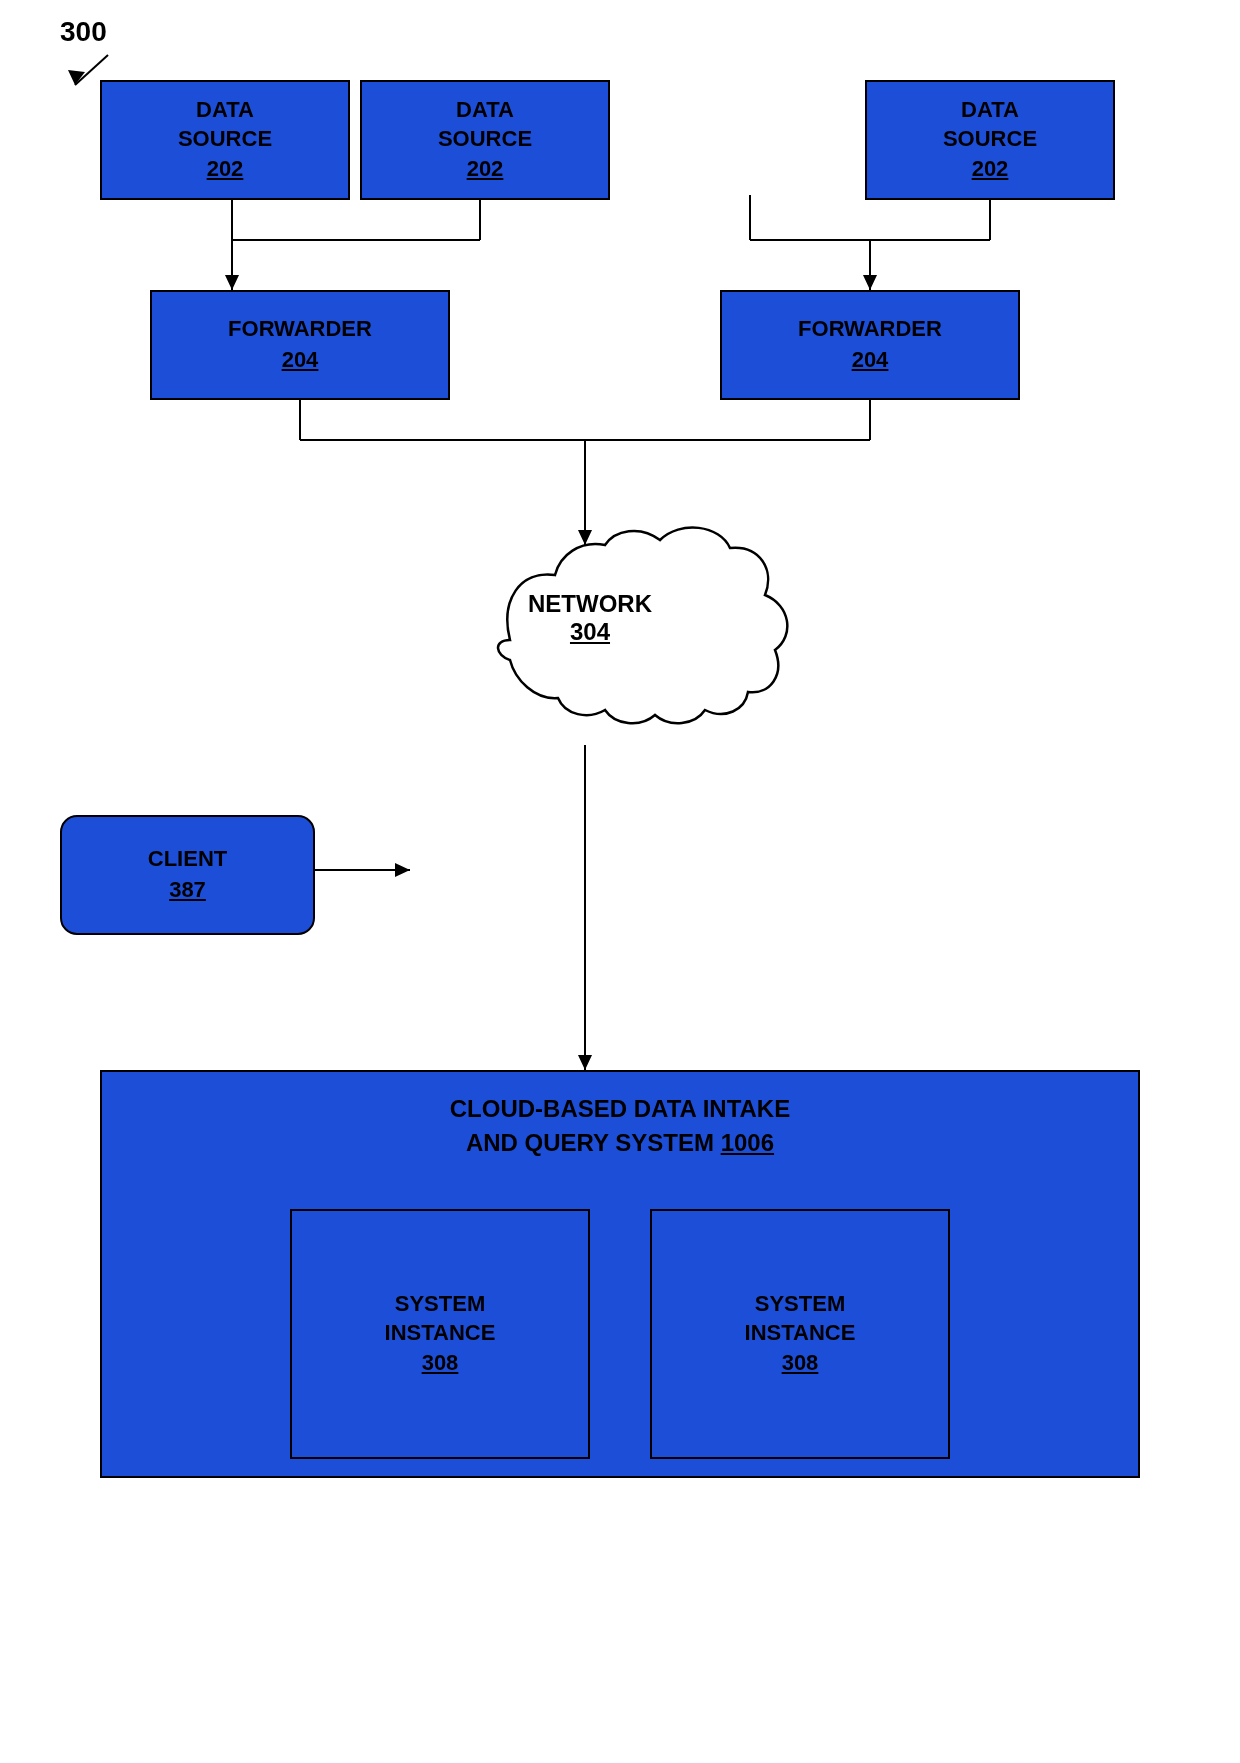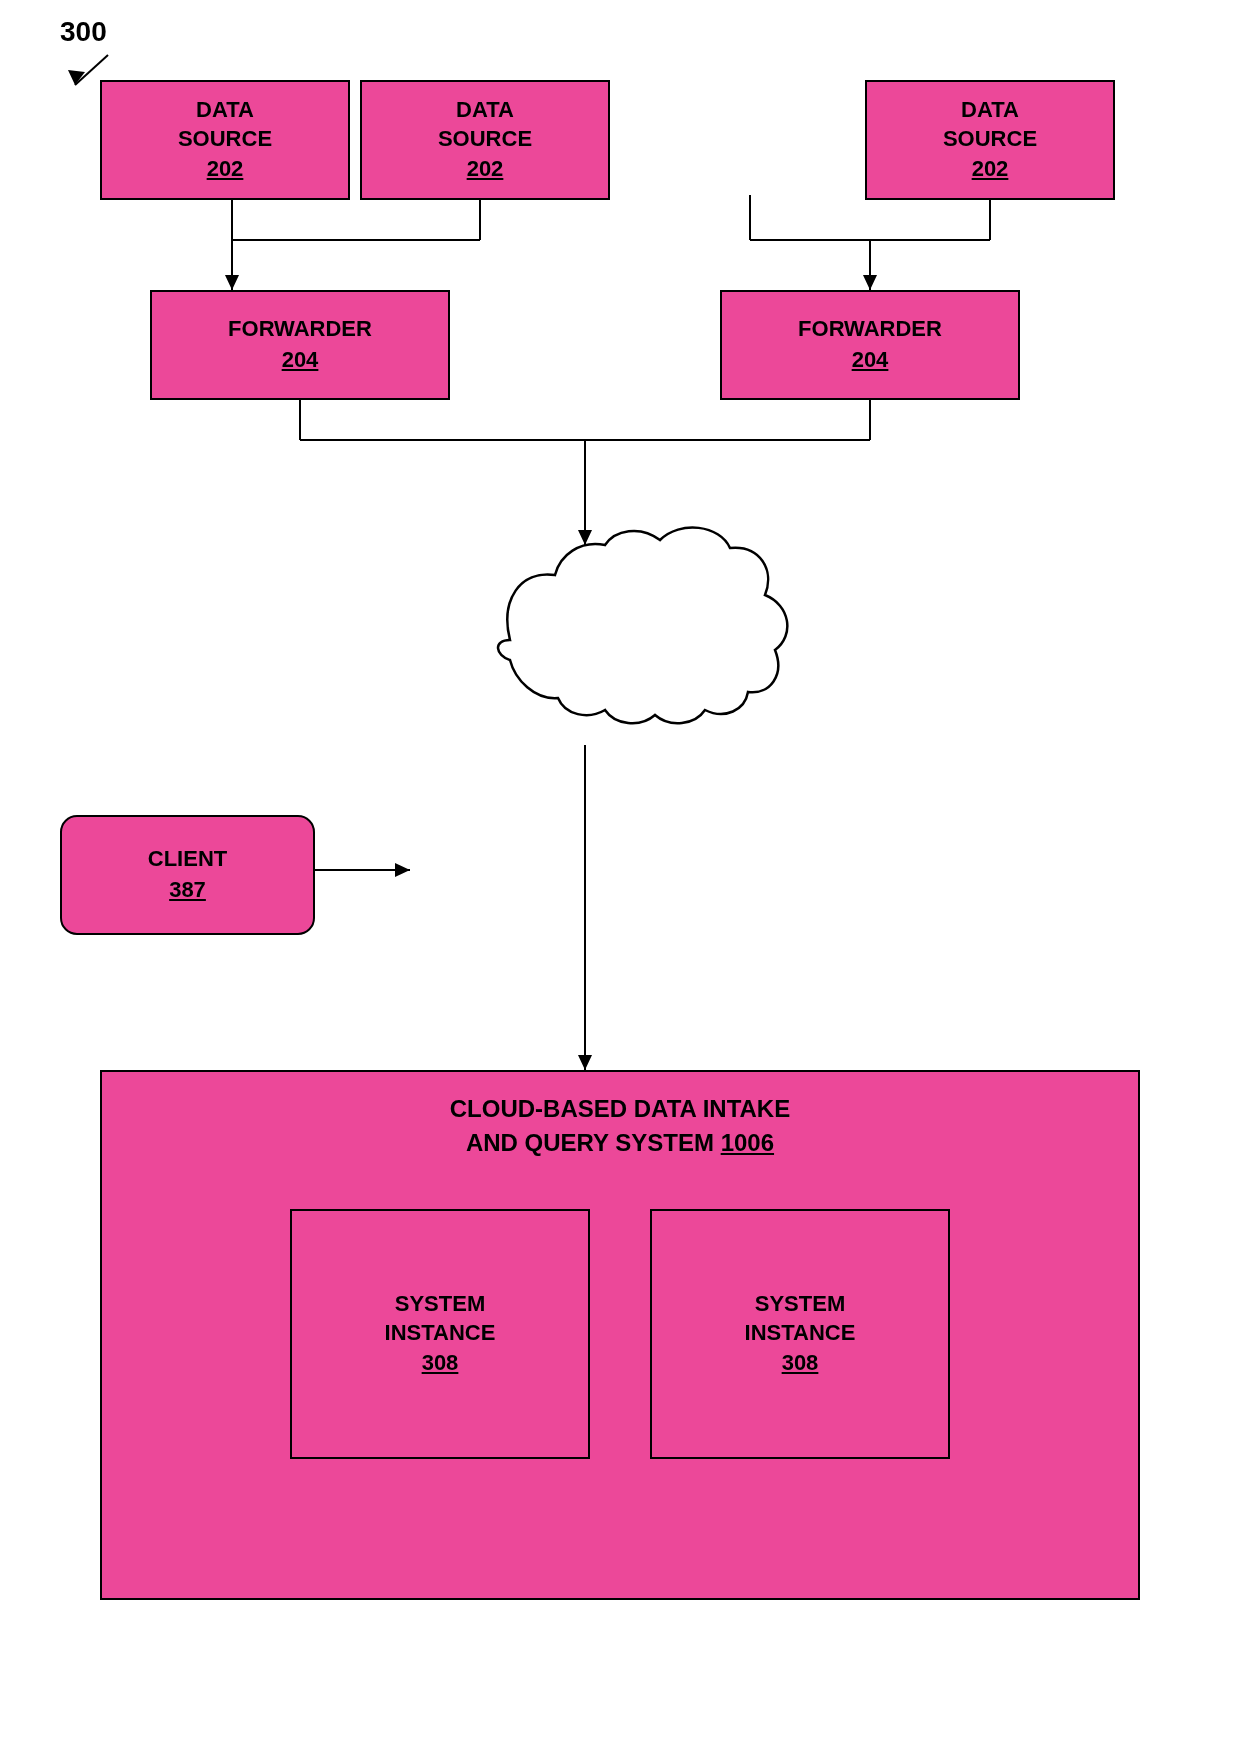--- a/index.html
+++ b/index.html
@@ -15,21 +15,21 @@
     .diagram-container {
       position: absolute;
       top: 0;
       left: 0;
       width: 1240px;
       height: 1763px;
     }
 
     .node-box {
       position: absolute;
-      background: #ec4899;
+      background: #1d4ed8;
       border: 2.5px solid #000000;
       display: flex;
       flex-direction: column;
       align-items: center;
       justify-content: center;
       text-align: center;
       font-size: 22px;
       font-weight: bold;
       line-height: 1.3;
     }
@@ -167,22 +167,26 @@
   <div class="node-box" style="left:720px; top:290px; width:300px; height:110px;">
     <span class="label">FORWARDER</span>
     <span class="ref">204</span>
   </div>
 
   <div class="node-box" style="left:60px; top:815px; width:255px; height:120px;border-radius:17px;">
     <span class="label">CLIENT</span>
     <span class="ref">387</span>
   </div>
 
-
-  <div class="node-box" style="left:100px; top:1070px; width:1040px; height:530px; flex-direction:column; justify-content:flex-start; padding:20px;">
+  <div style="position:absolute; left:490px; top:590px; width:200px; text-align:center;">
+    <div style="font-size:24px; font-weight:bold;">NETWORK</div>
+    <div style="font-size:24px; font-weight:bold; text-decoration:underline;">304</div>
+  </div>
+
+  <div class="node-box" style="left:100px; top:1070px; width:1040px; height:408px; flex-direction:column; justify-content:flex-start; padding:20px;">
     <div style="text-align:center; font-size:24px; font-weight:bold; margin-bottom:20px; line-height:1.4;">
       CLOUD-BASED DATA INTAKE<br>AND QUERY SYSTEM <span style="text-decoration:underline;text-align:center;">1006</span>
     </div>
     <div style="display:flex; flex-direction:row; gap:60px; justify-content:center; margin-top:30px; width:100%;">
 
       <div class="node-box" style="position:relative; width:300px; height:250px;">
         <span class="label">SYSTEM<br>INSTANCE</span>
         <span class="ref">308</span>
       </div>
 

